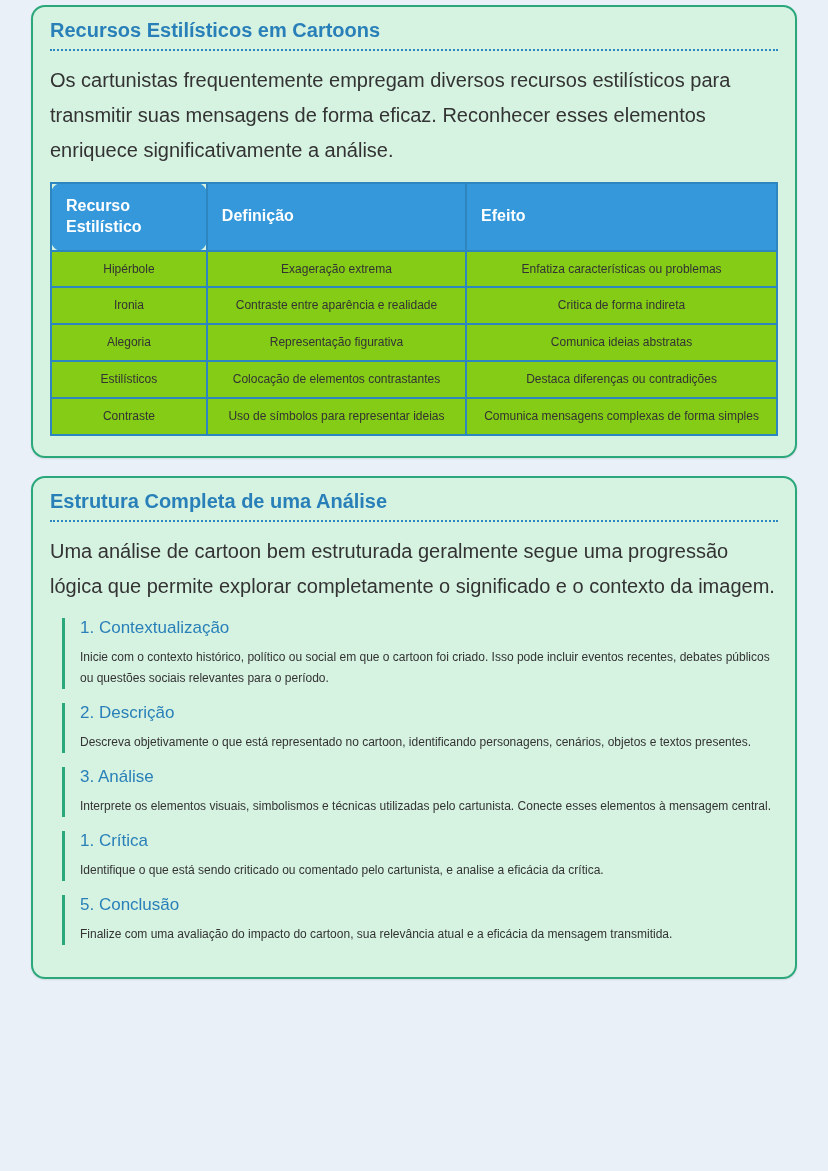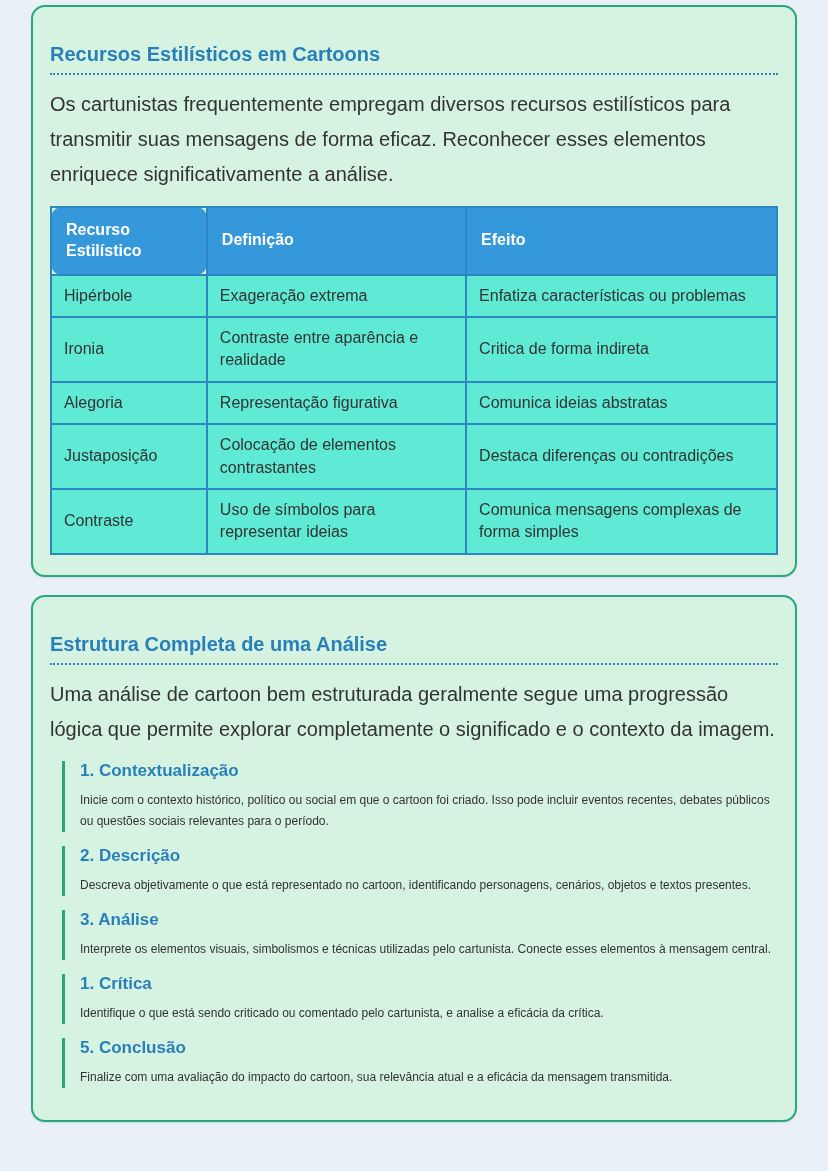--- a/index.html
+++ b/index.html
@@ -13,21 +13,21 @@
     width: 828px;
     min-height: 1171px;
     box-sizing: border-box;
     padding: 5px 31px 40px 31px;
   }
   .card {
     box-sizing: border-box;
     background: #d6f2e1;
     border: 2px solid #2aa87c;
     border-radius: 14px;
-    padding: 30px 17px 20px 17px;
+    padding: 6px 17px 20px 17px;
     margin-bottom: 18px;
     box-shadow: 0 1px 2px rgba(0,0,0,0.10);
   }
   .card-title {
     font-size: 20px;
     font-weight: bold;
     color: #2980b9;
     margin: 6px 0 0 0;
     padding-bottom: 7px;
     border-bottom: 2px dotted #2e86c1;
@@ -48,40 +48,40 @@
     color: #ffffff;
     font-weight: bold;
     text-align: left;
     vertical-align: middle;
     font-size: 16px;
     line-height: 1.3;
     padding: 12px 14px;
     border: 2px solid #2e86c1;
   }
   table.resources td {
-    background: #5eead4;
-    text-align: left;
+    background: #84cc16;
+    text-align: center;
     vertical-align: middle;
-    font-size: 16px;
+    font-size: 12px;
     line-height: 1.4;
     padding: 9px 12px;
     border: 2px solid #2e86c1;
   }
   .col-recurso { width: 20%; border-radius: 11px; }
   .col-definicao { width: 36%; margin-left: 48px; }
   .col-efeito { width: 44%; }
   
   .step {
     border-left: 3px solid #2aa87c;
     padding-left: 15px;
     margin: 14px 0 12px 12px;
   }
   .step-heading {
     font-size: 17px;
-    font-weight: bold;
+    font-weight: normal;
     color: #2980b9;
     margin: 0 0 9px 0;
   }
   .step-text {
     font-size: 12px;
     line-height: 1.75;
     margin: 0;
   }
 </style>
 </head>
@@ -111,21 +111,21 @@
           <td>Ironia</td>
           <td>Contraste entre aparência e realidade</td>
           <td>Critica de forma indireta</td>
         </tr>
         <tr>
           <td>Alegoria</td>
           <td>Representação figurativa</td>
           <td>Comunica ideias abstratas</td>
         </tr>
         <tr>
-          <td>Justaposição</td>
+          <td>Estilísticos</td>
           <td>Colocação de elementos contrastantes</td>
           <td>Destaca diferenças ou contradições</td>
         </tr>
         <tr>
           <td>Contraste</td>
           <td>Uso de símbolos para representar ideias</td>
           <td>Comunica mensagens complexas de forma simples</td>
         </tr>
       </tbody>
     </table>

